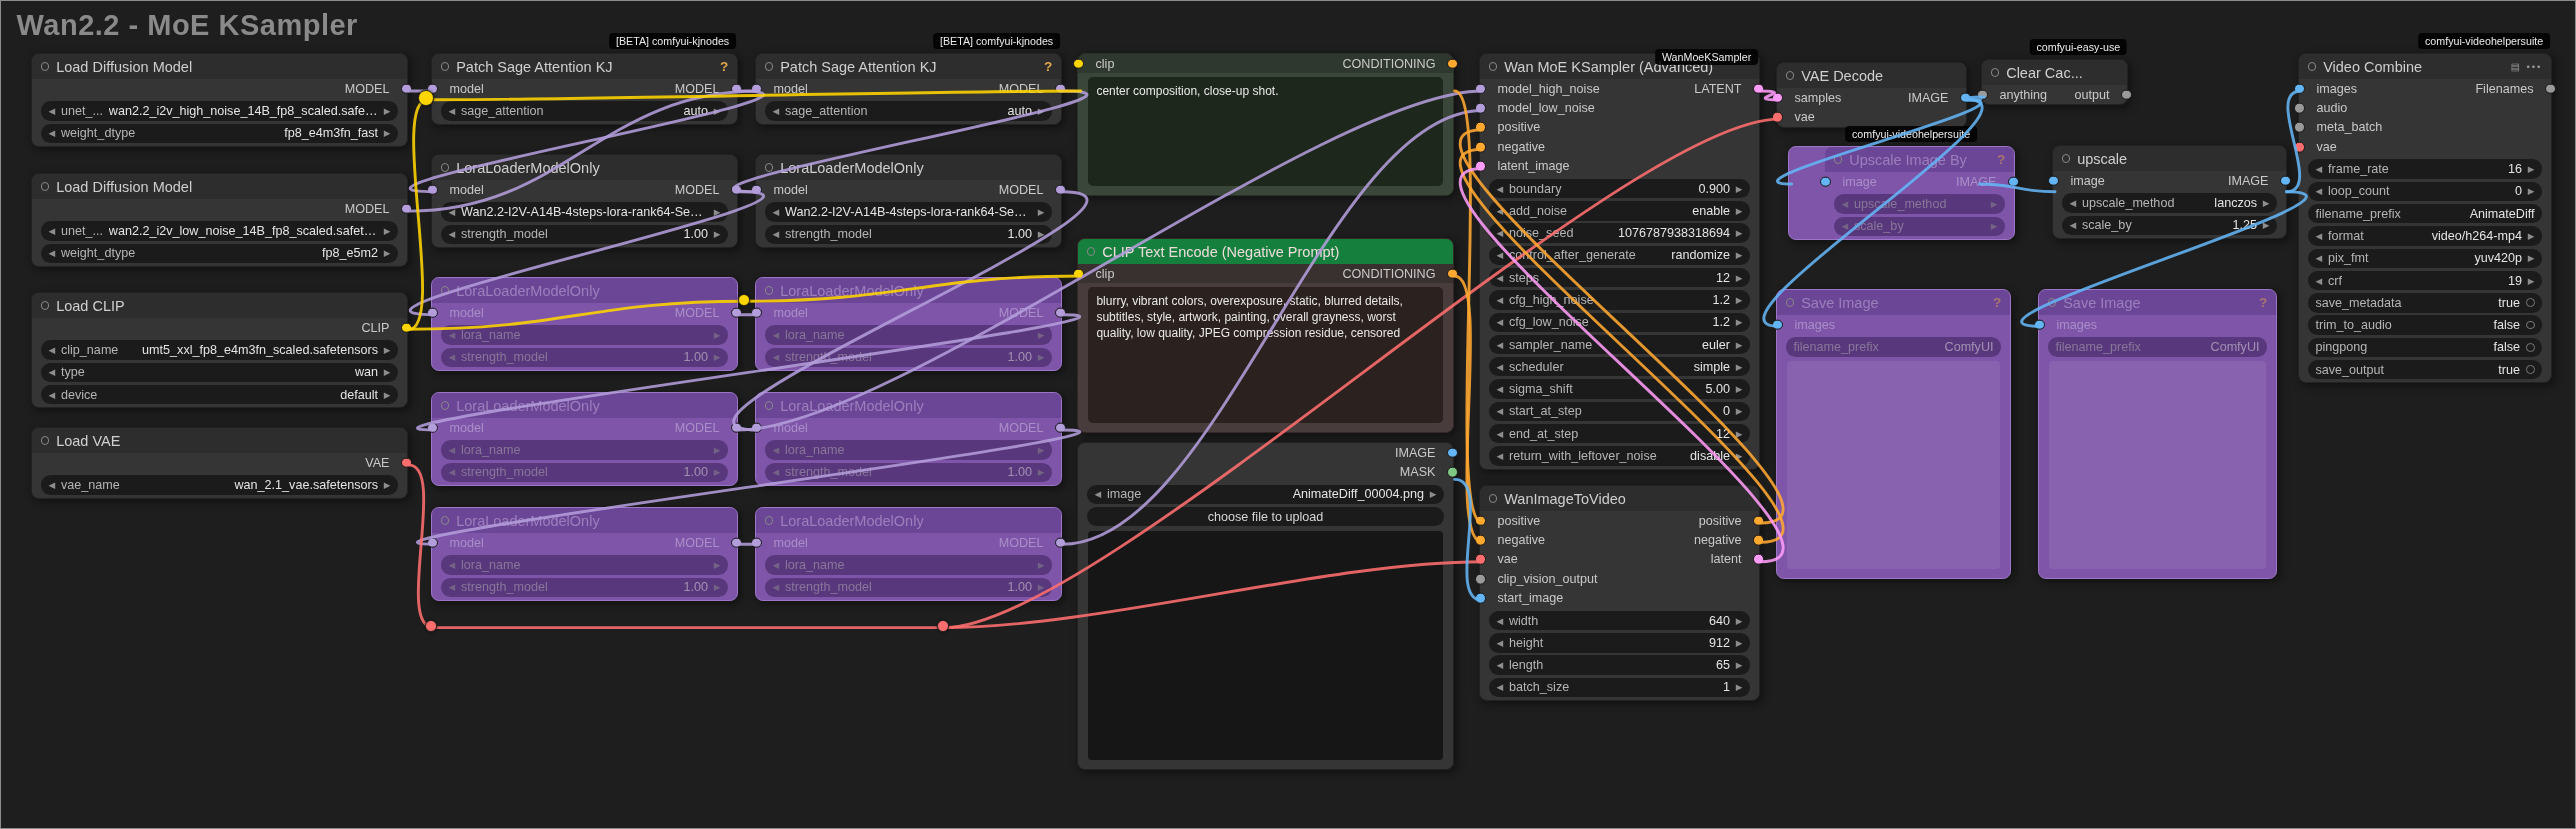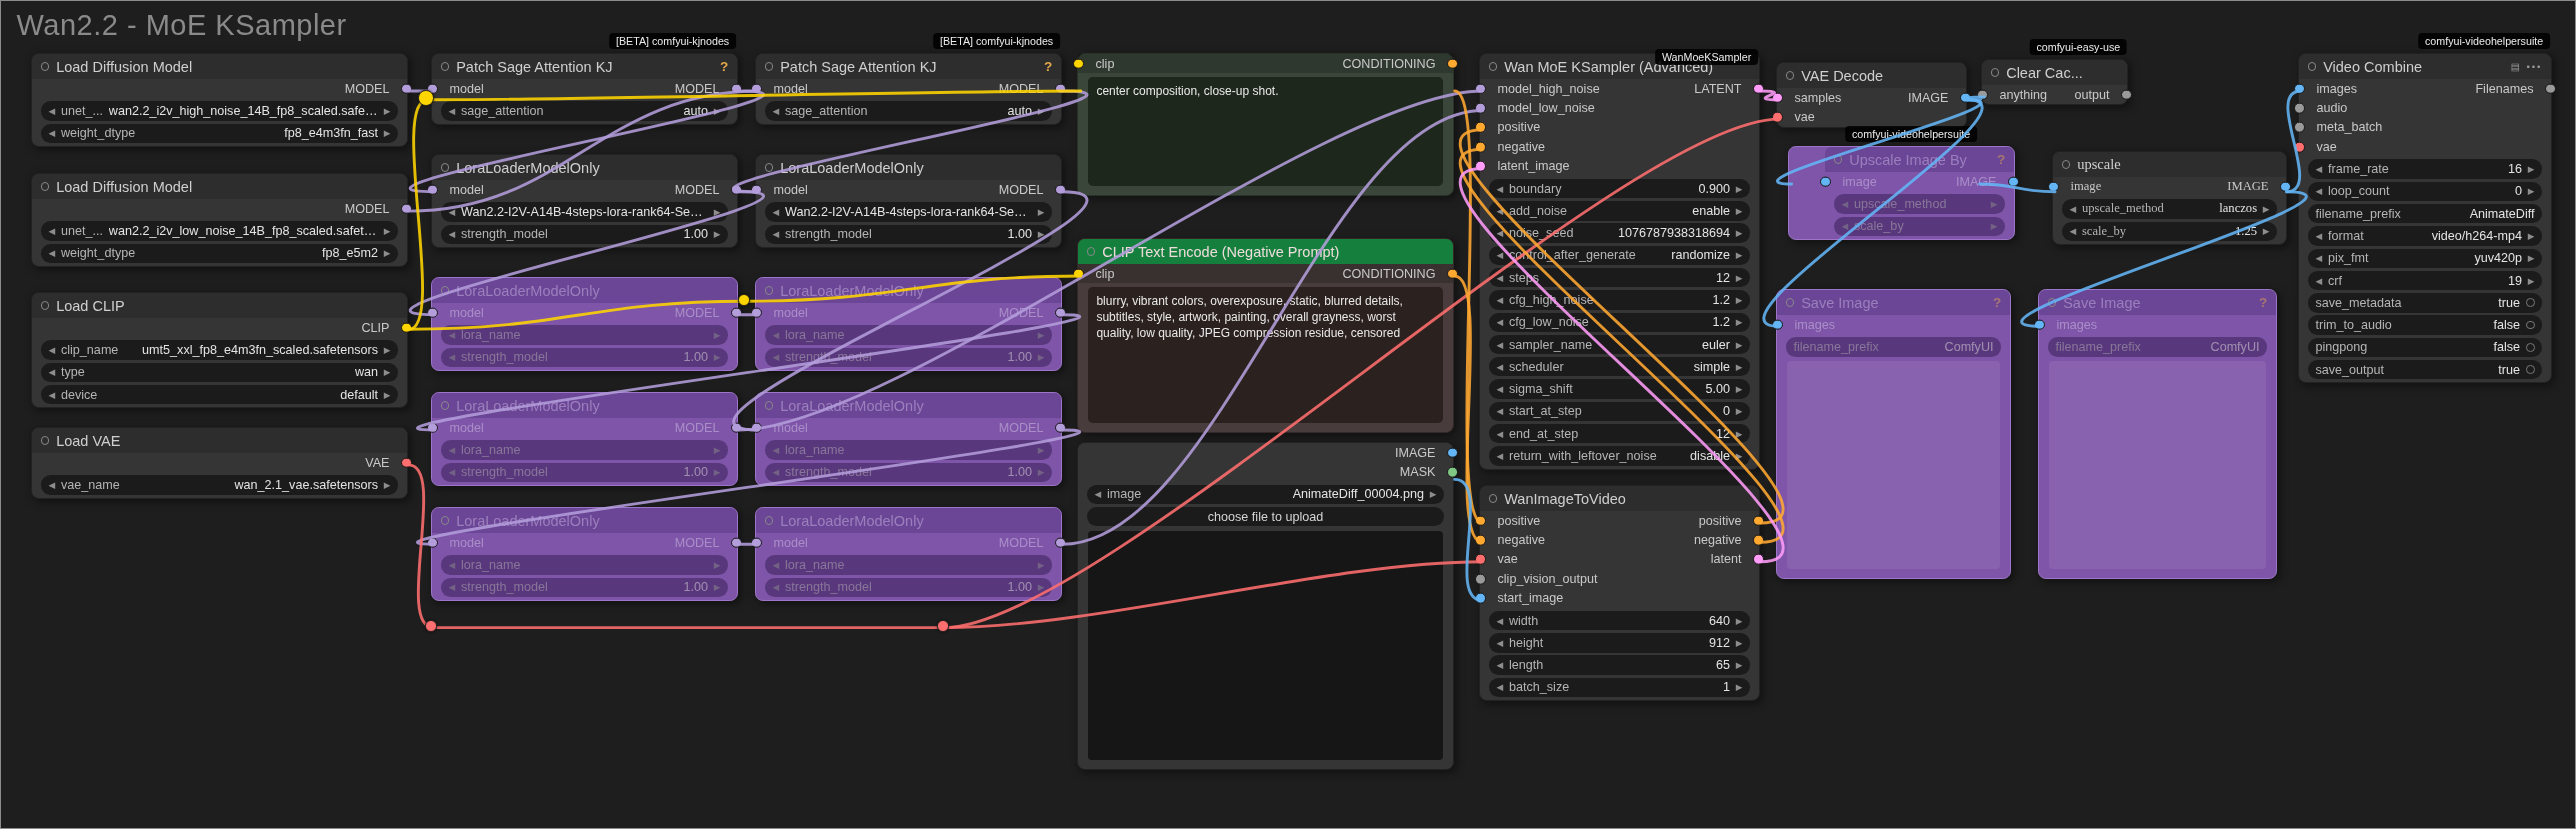--- a/index.html
+++ b/index.html
@@ -1,18 +1,18 @@
 <!DOCTYPE html>
 <html><head>
 <meta charset="utf-8">
 <style>
   html,body{margin:0;padding:0;background:#0e0e0e}
   #stage{position:relative;width:2576px;height:829px;background:#1e1e1e;border:1.9px solid #8c8c8c;
          box-sizing:border-box;overflow:hidden;font-family:"Liberation Sans",sans-serif}
-  .page-title{position:absolute;left:15.5px;top:7.8px;font-size:29px;font-weight:400;color:#8a8a8a;z-index:5;letter-spacing:0.5px}
+  .page-title{position:absolute;left:15.5px;top:7.8px;font-size:29px;font-weight:700;color:#8a8a8a;z-index:5;letter-spacing:0.5px}
 
   .node{position:absolute;background:#353535;border:1px solid #222;border-radius:7.8px;
         box-shadow:2.9px 2.9px 8.7px rgba(0,0,0,.45);color:#c9c9c9}
   .nhead{display:flex;align-items:center;gap:6.8px;height:25px;padding:0 8.7px;background:#2d2d2d;
          border-radius:6.8px 6.8px 0 0;font-size:14.5px;color:#cfcfcf;overflow:hidden}
   .cdot{width:8.7px;height:8.7px;border-radius:50%;border:1.5px solid #888;flex:0 0 auto;box-sizing:border-box}
   .ttl{white-space:nowrap;overflow:hidden;text-overflow:ellipsis}
   .hicons{margin-left:auto;color:#9a9a9a;font-size:9.7px;letter-spacing:1.9px;flex:0 0 auto}
   .qm{margin-left:auto;color:#e3a84c;font-weight:700;flex:0 0 auto;font-size:13.6px}
 
@@ -667,21 +667,21 @@
         <span class="ttl">Clear Cac...</span>
       </div>
       <div class="prow">
         <span class="dot din" style="background: rgb(154, 154, 154);"></span>
         <span class="plab pin-lab">anything</span>
         <span class="plab outl out-pad">output</span>
         <span class="dot dout" style="background: rgb(154, 154, 154);"></span>
       </div>
     </div>
     <div class="badge" style="left: 2126px; top: 38px;">comfyui-easy-use</div>
-    <div class="node " style="left: 2051px; top: 150px; width: 233px; z-index: 35; font-family: Liberation Serif, serif;">
+    <div class="node " style="left: 2051px; top: 144px; width: 233px; z-index: 35;">
       <div class="nhead">
         <span class="cdot"></span>
         <span class="ttl">upscale</span>
       </div>
       <div class="prow">
         <span class="dot din" style="background: rgb(100, 181, 246);"></span>
         <span class="plab pin-lab">image</span>
         <span class="plab outl out-pad">IMAGE</span>
         <span class="dot dout" style="background: rgb(100, 181, 246);"></span>
       </div>

